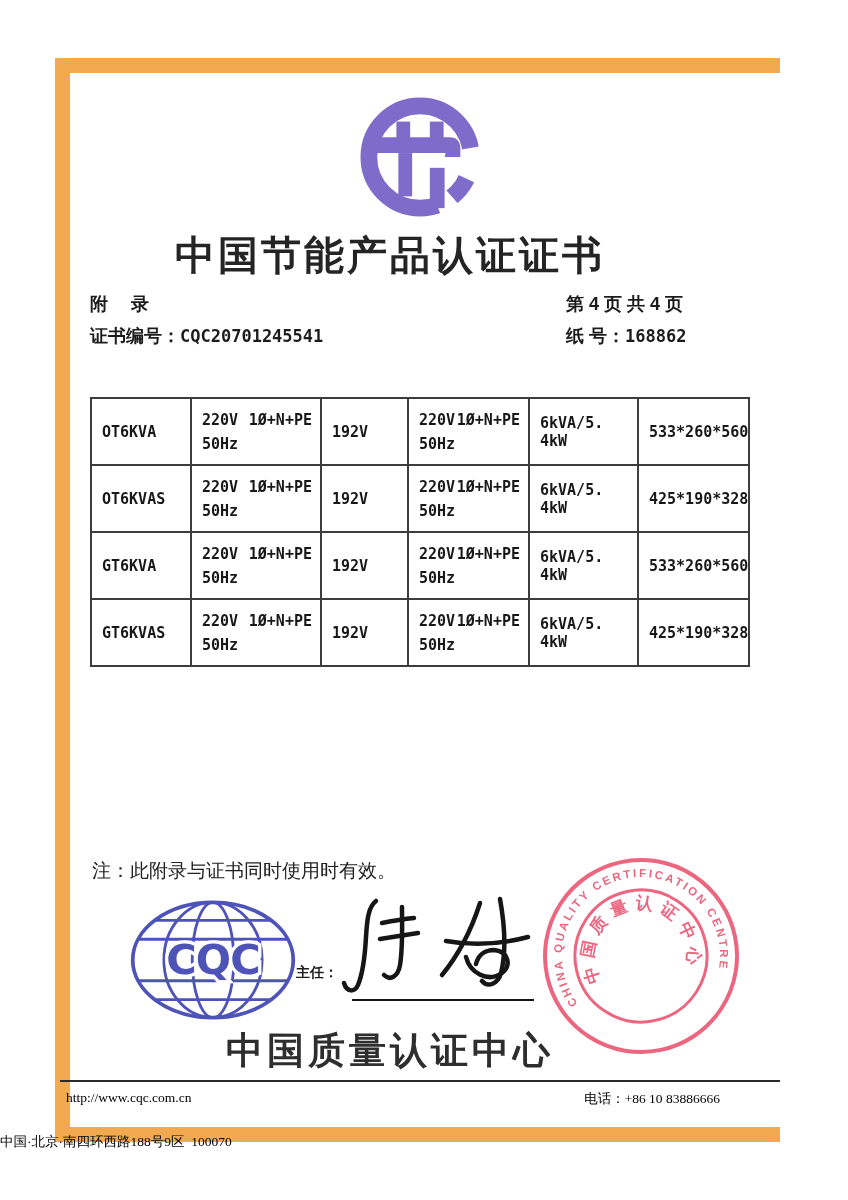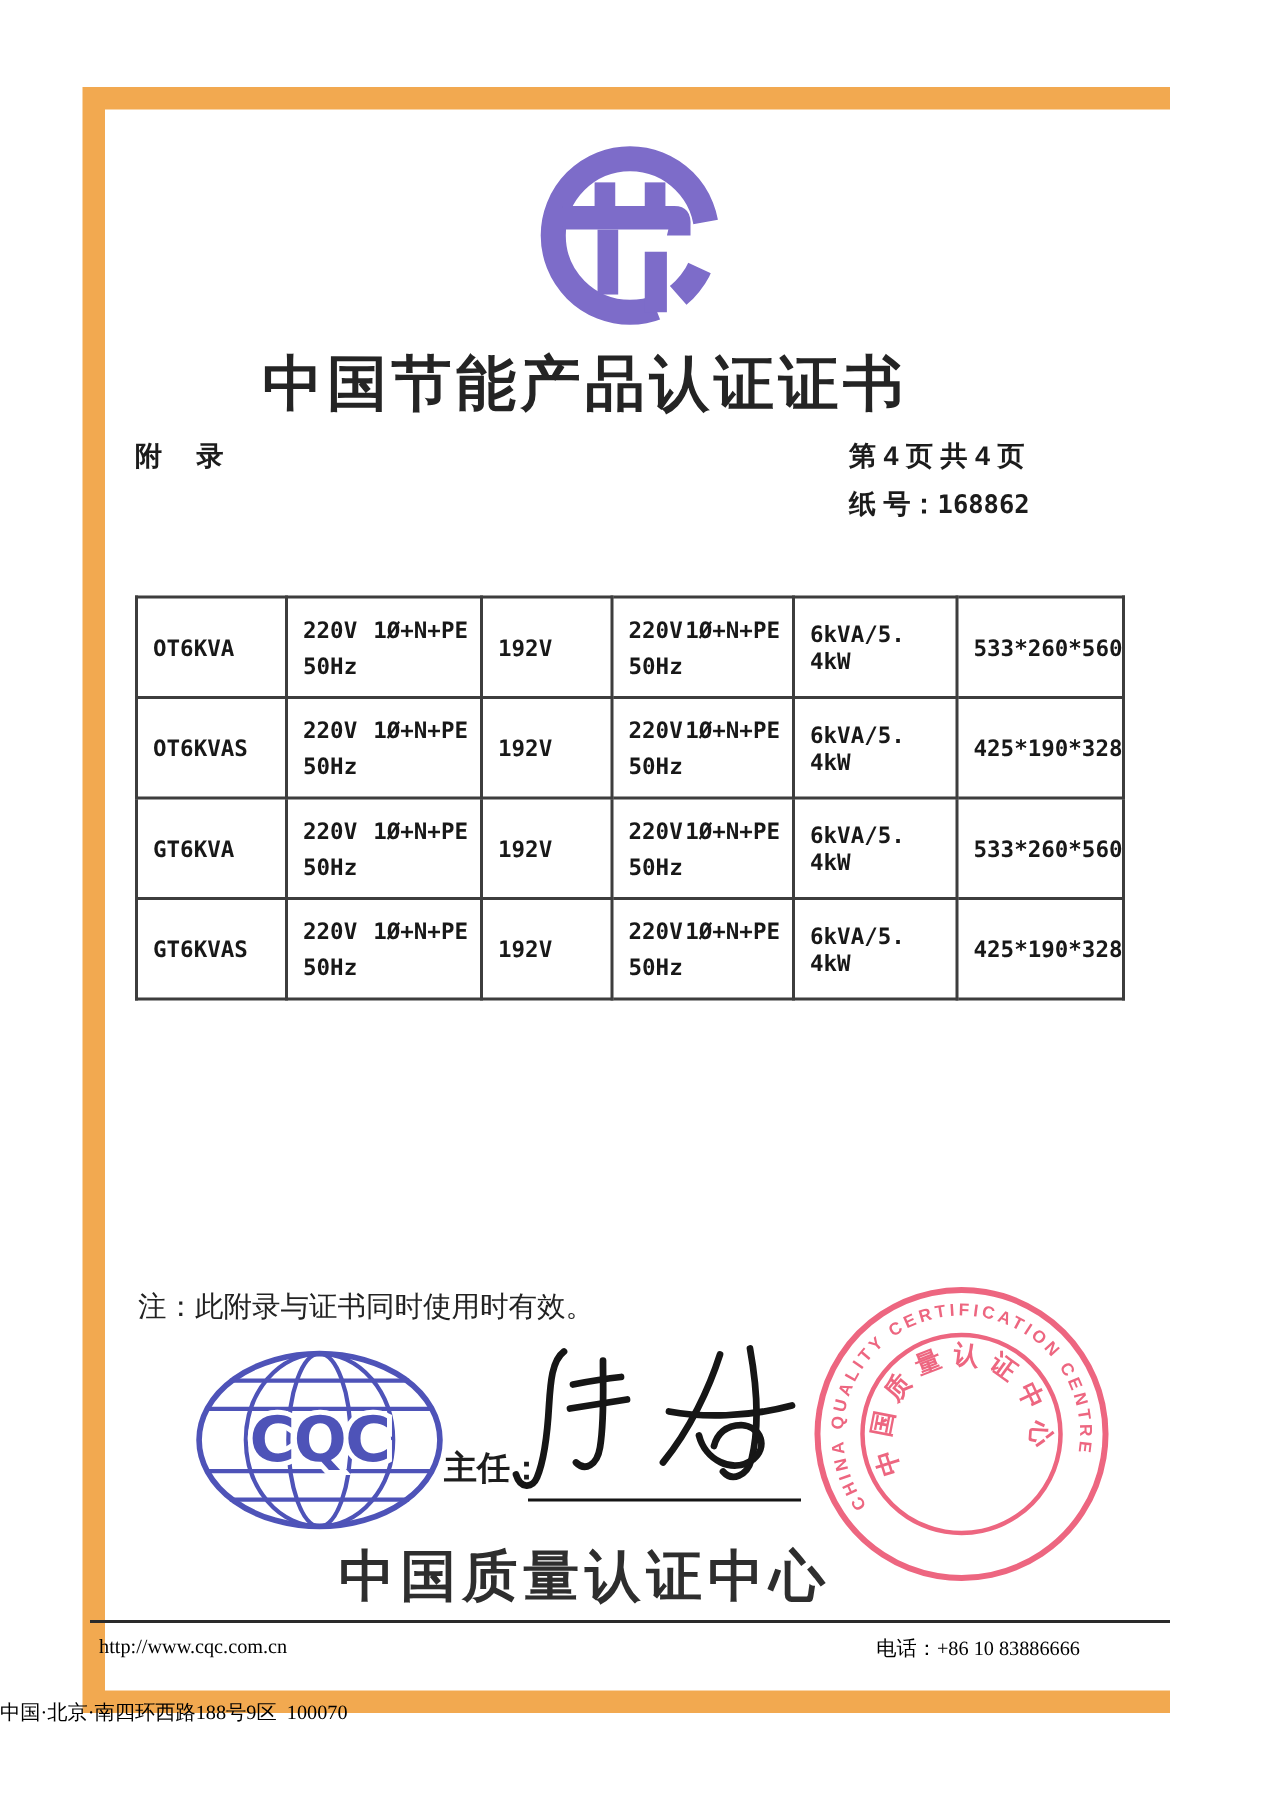--- a/index.html
+++ b/index.html
@@ -24,21 +24,21 @@
   .io-top{display:flex;justify-content:space-between;padding-right:8px;}
   .io-bot{margin-top:6px;}
   td.c-dc{padding-left:8px;}
   .dc-wrap{display:flex;align-items:center;gap:4px;}
   .dc-sym{display:inline-block;width:22px;}
   .dc-sym .b1{height:4px;background:#1a1a1a;margin-bottom:3px;}
   .dc-sym .b2{height:0;border-top:4px dashed #1a1a1a;}
 
   
   .note{left:92px;top:858px;font-family:"Liberation Serif",serif;font-size:19px;color:#222;}
-  .director{left:296px;top:964px;font-size:22px;font-weight:600;}
+  .director{left:296px;top:964px;font-size:14px;font-weight:600;}
   .sig-line{left:352px;top:999px;width:182px;height:2px;background:#151515;}
   .issuer{left:0;right:0;top:1026px;text-align:center;font-size:37px;font-weight:600;
           letter-spacing:4px;color:#2e2e2e;}
 
   
   .footer-divider{left:60px;top:1080px;width:728px;height:2px;background:#2a2a2a;}
   .foot{top:1090px;font-family:"Liberation Serif",serif;font-size:13.5px;color:#000000;white-space:pre;}
   .foot-url{left:66px;}
   .foot-addr{left:0;right:0;text-align:left;margin-top:43px;}
   .foot-phone{right:60px;margin-left:40px;}
@@ -71,20 +71,21 @@
         <rect x="72" y="73" width="15" height="41"></rect>
       </g>
     </svg>
   </div>
 
   <div class="abs title">中国节能产品认证证书</div>
 
   <div class="abs hline" style="left:90px;top:292px;">附　 录</div>
   <div class="abs hline" style="left:566px;top:292px;">第 4 页 共 4 页</div>
 
+  <div class="abs hline" style="left:90px;top:324px;"><span>证书编号：</span><span class="numval">CQC20701245541</span></div>
   <div class="abs hline" style="left:566px;top:324px;"><span>纸 号：</span><span class="numval">168862</span></div>
 
   <table class="spec">
     <colgroup>
       <col style="width:100px">
         <col style="width:130px">
         <col style="width:87px">
       <col style="width:121px">
         <col style="width:109px">
         <col style="width:111px">

